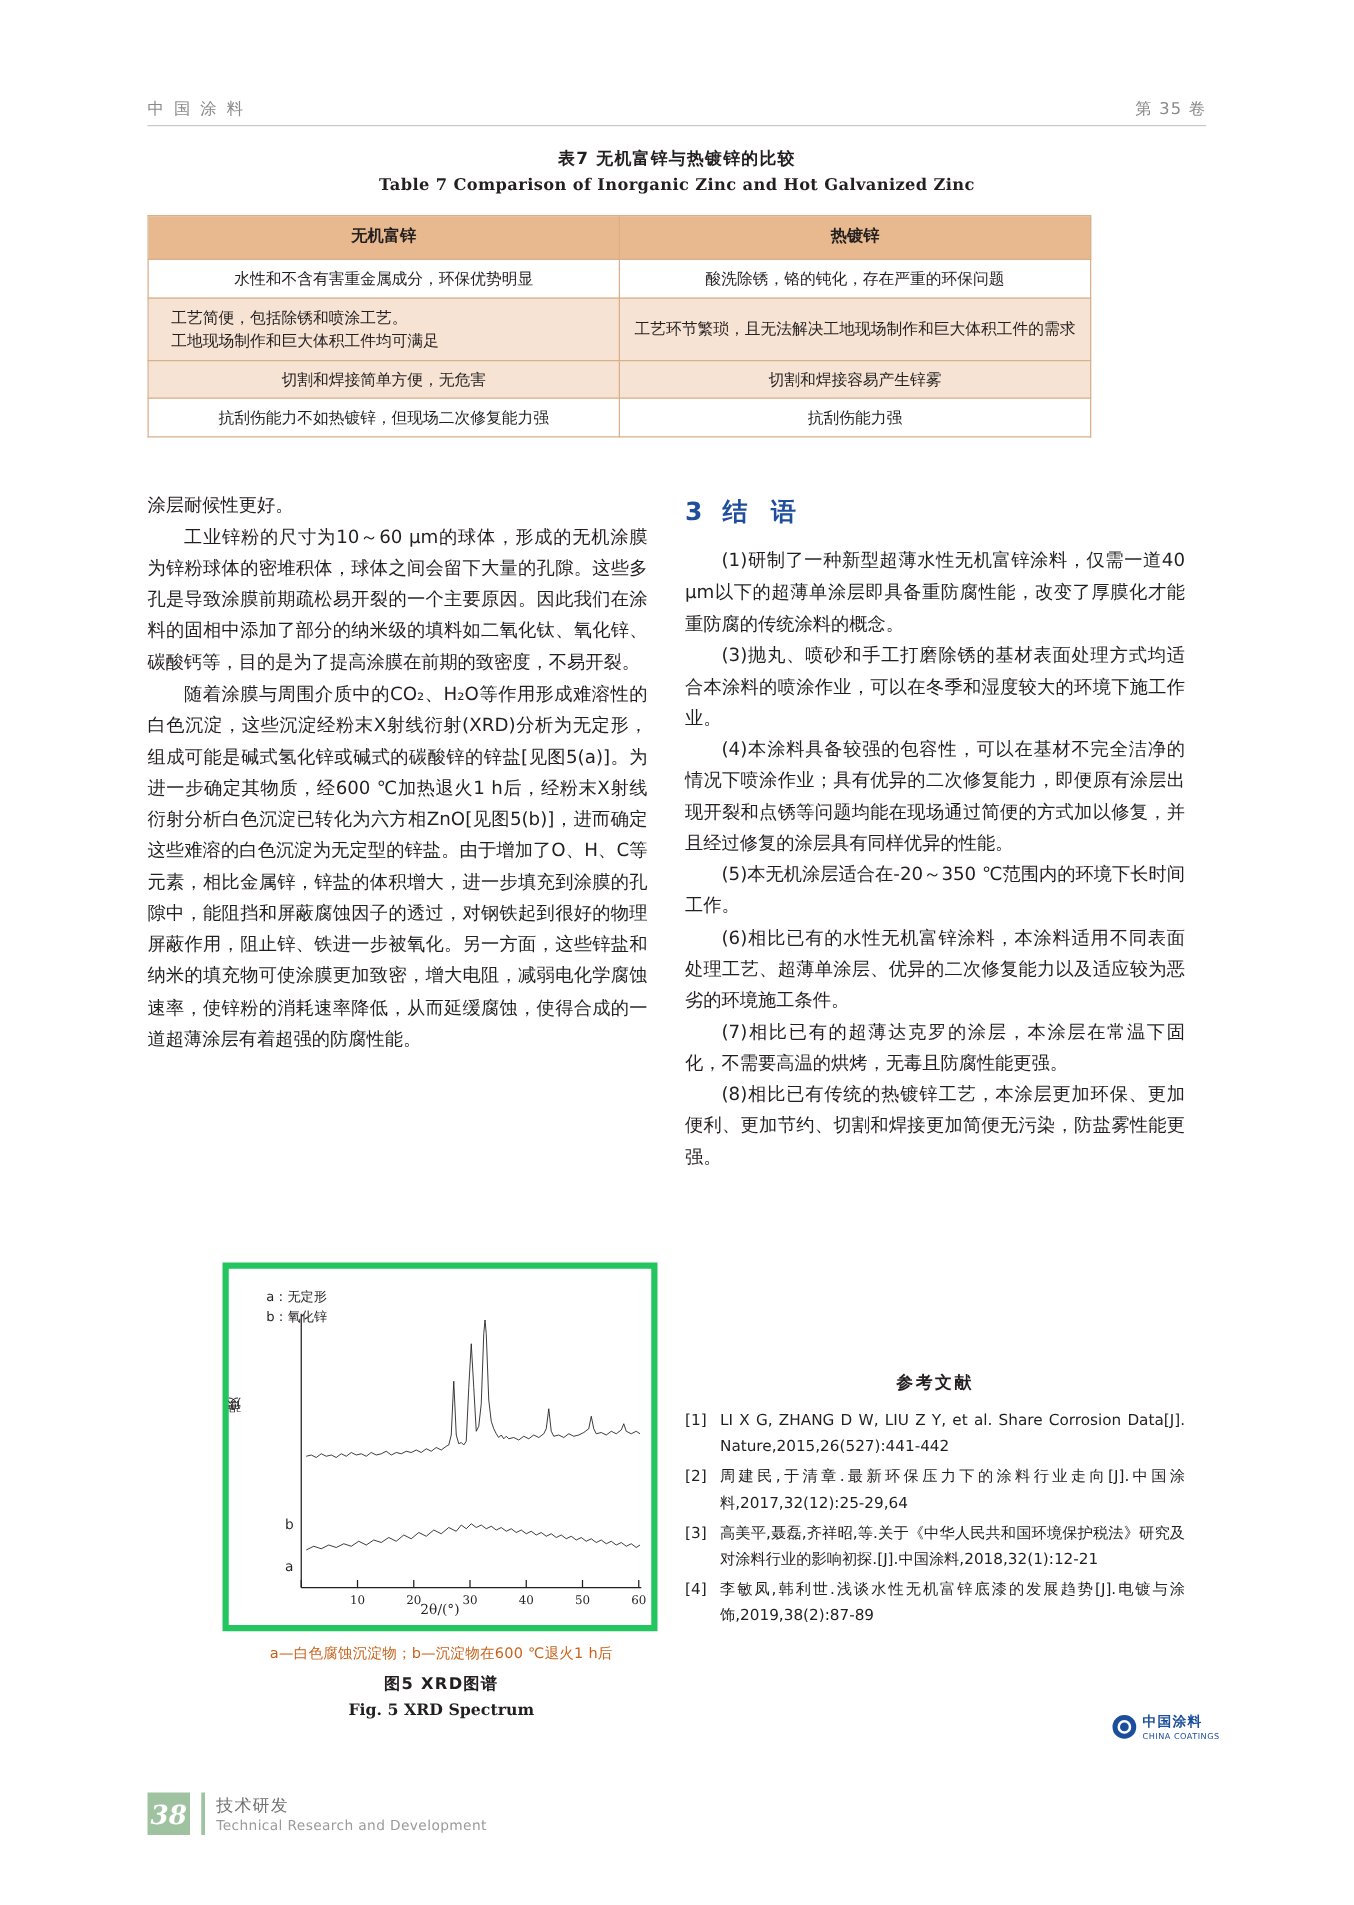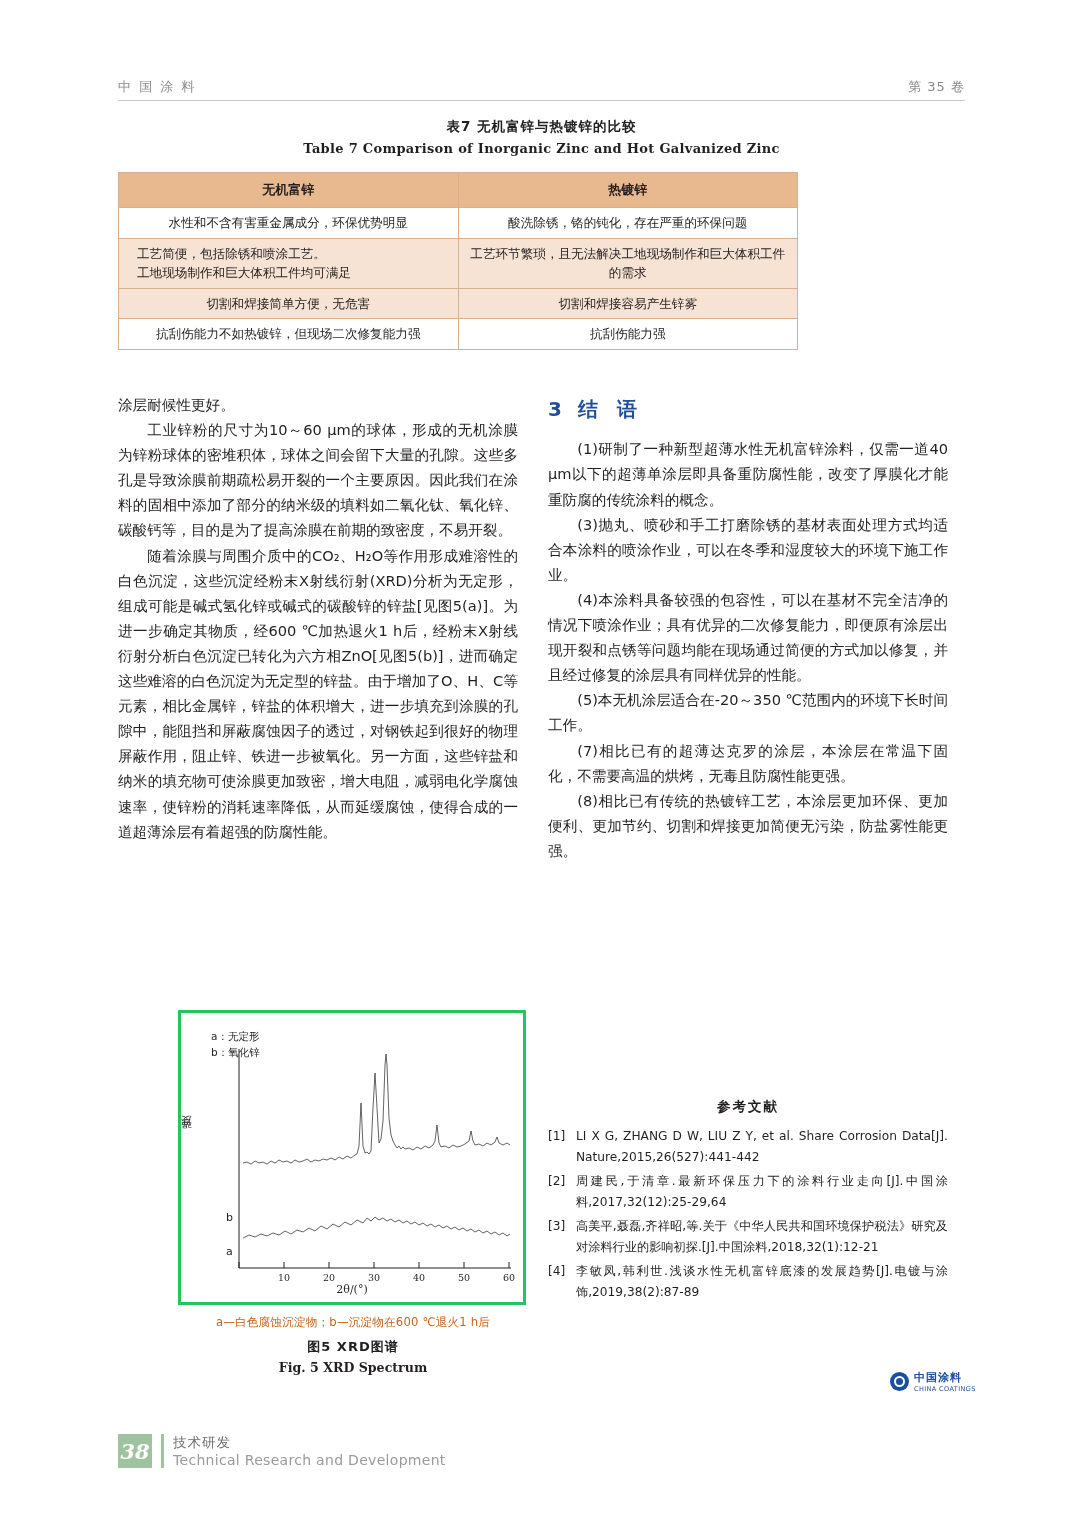--- a/index.html
+++ b/index.html
@@ -27,21 +27,21 @@
     border-bottom:1px solid #c9c9c9;height:0;
   }
   
   .tbl-caption{
     position:absolute;left:118px;right:118px;top:118px;
     text-align:center;
   }
   .tbl-caption .cn{font-size:13.5px;font-weight:bold;color:#231f20;letter-spacing:1px;}
   .tbl-caption .en{font-size:13px;font-family:"DejaVu Serif","Liberation Serif",serif;font-weight:bold;margin-top:5px;letter-spacing:.3px;}
   table.cmp{
-    position:absolute;left:118px;top:172px;width:680px;
+    position:absolute;left:118px;top:172px;width:755px;
     border-collapse:collapse;
     font-size:12.6px;
   }
   table.cmp td,table.cmp th{
     border:1px solid #d9b08c;
     padding:5px 8px;
     text-align:center;
     vertical-align:middle;
     line-height:1.55;
     font-weight:normal;
@@ -67,21 +67,21 @@
   .sec-h{
     font-size:20px;color:#1f4e9c;font-weight:bold;
     margin:0 0 10px 0;letter-spacing:6px;
   }
   .sec-h .num{margin-right:10px;}
   
   .figwrap{
     position:absolute;left:178px;top:1010px;width:350px;
   }
   .figbox{
-    border:3px solid #22c55e;width:348px;height:295px;position:relative;background:#fff;
+    border:5px solid #22c55e;width:348px;height:295px;position:relative;background:#fff;
     box-sizing:border-box;
   }
   .leg{position:absolute;left:30px;top:16px;font-size:10.5px;line-height:1.5;}
   .ylab{
     position:absolute;left:-2px;top:120px;
     font-size:10.5px;
     writing-mode:vertical-rl;
     transform:rotate(180deg);
     letter-spacing:2px;
   }
@@ -122,21 +122,21 @@
   .footer{
     position:absolute;left:118px;bottom:56px;display:flex;align-items:center;gap:9px;
   }
   .footer .pnum{
     background:#9fc3a0;color:#fff;font-style:italic;font-weight:bold;
     font-size:21px;width:34px;height:34px;display:flex;align-items:center;justify-content:center;
     font-family:"DejaVu Serif","Liberation Serif",serif;
   }
   .footer .bar{width:3px;height:34px;background:#9fc3a0;}
   .footer .lbl .cn{font-size:13.5px;color:#6f6f6f;letter-spacing:1px;}
-  .footer .lbl .en{font-size:14px;color:#9a9a9a;letter-spacing:.3px;}
+  .footer .lbl .en{font-size:11px;color:#9a9a9a;letter-spacing:.3px;}
 </style>
 </head>
 <body>
 
 <div class="page">
 
   <div class="hdr">
     <div class="left">中 国 涂 料</div>
     <div class="right">第 35 卷</div>
   </div>
@@ -182,20 +182,21 @@
   </div>
 
   <div class="col right">
     <div class="sec-h">
       <span class="num">3</span><span>结    语</span>
     </div>
     <p>(1)研制了一种新型超薄水性无机富锌涂料，仅需一道40 μm以下的超薄单涂层即具备重防腐性能，改变了厚膜化才能重防腐的传统涂料的概念。</p>
     <p>(3)抛丸、喷砂和手工打磨除锈的基材表面处理方式均适合本涂料的喷涂作业，可以在冬季和湿度较大的环境下施工作业。</p>
     <p>(4)本涂料具备较强的包容性，可以在基材不完全洁净的情况下喷涂作业；具有优异的二次修复能力，即便原有涂层出现开裂和点锈等问题均能在现场通过简便的方式加以修复，并且经过修复的涂层具有同样优异的性能。</p>
     <p>(5)本无机涂层适合在-20～350 ℃范围内的环境下长时间工作。</p>
+    <p>(6)相比已有的水性无机富锌涂料，本涂料适用不同表面处理工艺、超薄单涂层、优异的二次修复能力以及适应较为恶劣的环境施工条件。</p>
     <p>(7)相比已有的超薄达克罗的涂层，本涂层在常温下固化，不需要高温的烘烤，无毒且防腐性能更强。</p>
     <p>(8)相比已有传统的热镀锌工艺，本涂层更加环保、更加便利、更加节约、切割和焊接更加简便无污染，防盐雾性能更强。</p>
   </div>
 
   <div class="figwrap">
     <div class="figbox">
       <div class="leg">
         <div>a：无定形</div>
         <div>b：氧化锌</div>
       </div>

